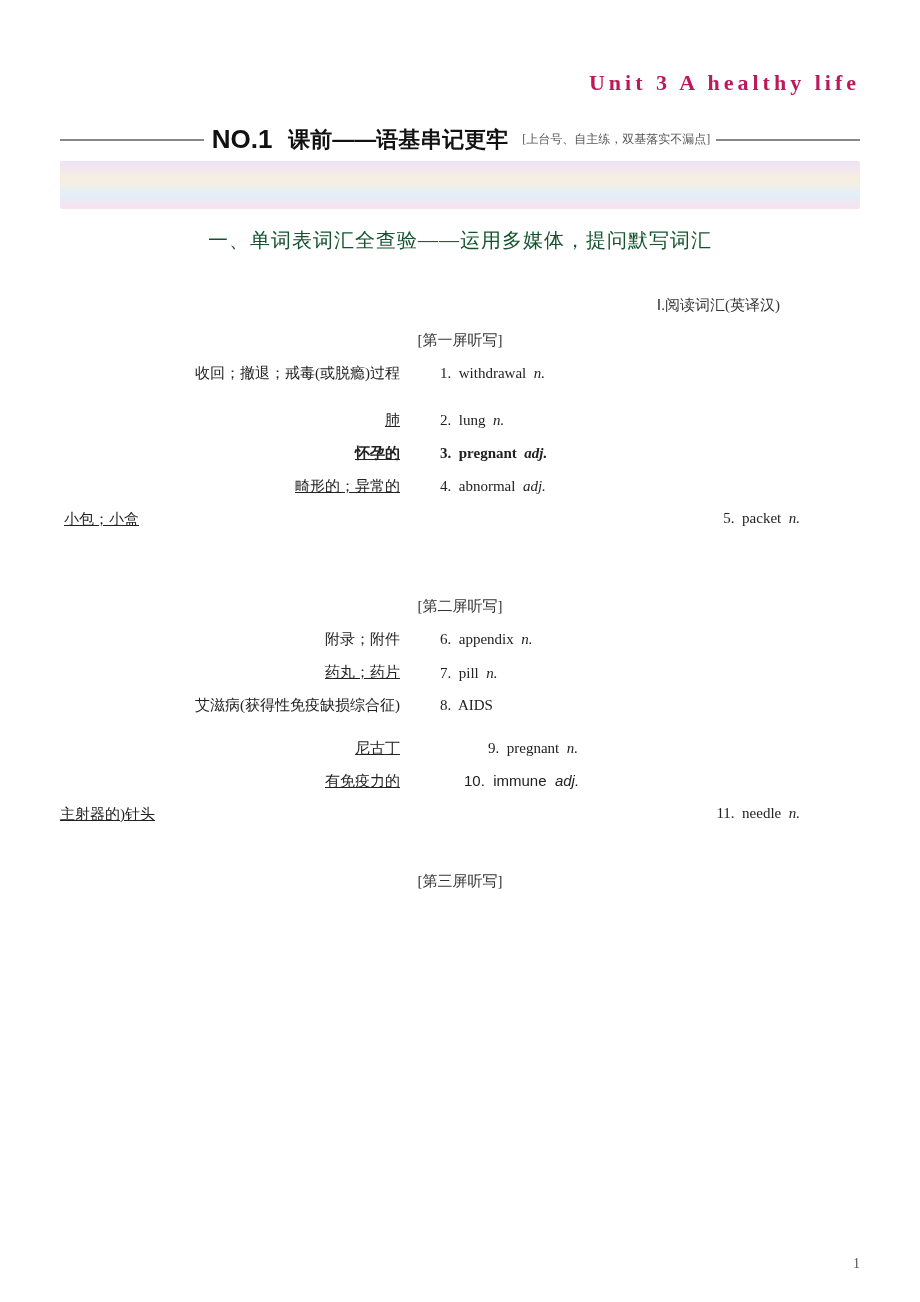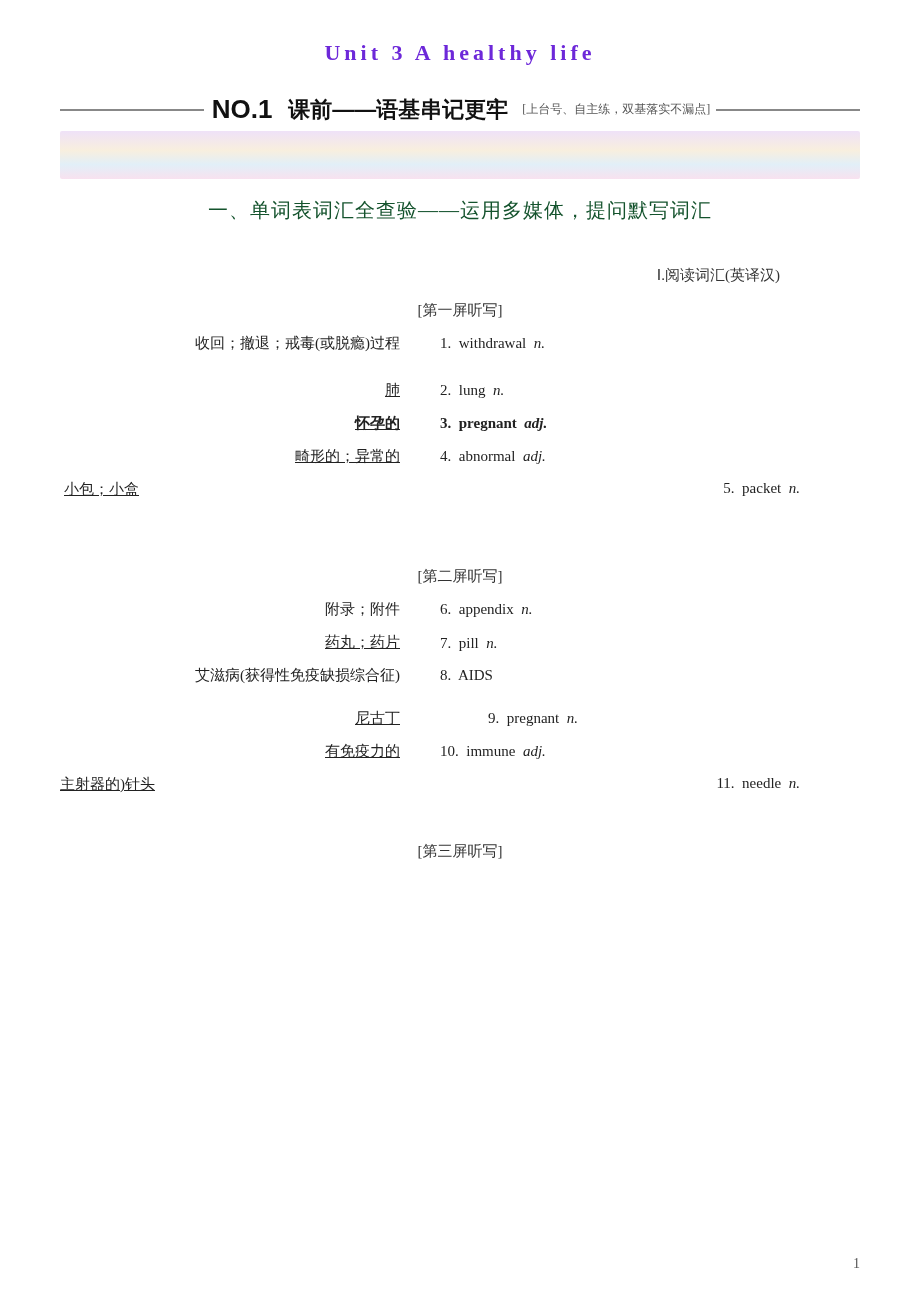--- a/index.html
+++ b/index.html
@@ -13,27 +13,28 @@
       font-family: "SimSun", "宋体", serif;
       font-size: 15px;
       color: #222;
       width: 920px;
       min-height: 1302px;
       padding: 40px 60px 40px 60px;
       position: relative;
     }
 
     .page-title {
-      text-align: center;
-      color: #6d28d9;
+      text-align: right;
+      color: #be185d;
       font-family: "Times New Roman", serif;
       font-size: 22px;
       font-weight: bold;
       letter-spacing: 4px;
       margin-bottom: 28px;
+      margin-top: 30px;
     }
 
     .section-header {
       display: flex;
       align-items: center;
       justify-content: center;
       margin-bottom: 0px;
       position: relative;
     }
 
@@ -208,21 +209,21 @@
     <div style="width:380px; text-align:right; padding-right:40px; font-size:15px; text-decoration:underline;">尼古丁</div>
     <div style="flex:1; font-size:15px; font-family:'Times New Roman',serif;">
       <span>9.</span>&nbsp;
       <span>pregnant</span>&nbsp;
       <em>n.</em>
     </div>
   </div>
 
   <div style="display:flex; align-items:baseline; margin-bottom:14px;">
     <div style="width:380px; text-align:right; padding-right:40px; font-size:15px; text-decoration:underline;">有免疫力的</div>
-    <div style="flex:1; font-size:15px; font-family:Liberation Serif, serif;">
+    <div style="flex:1; font-size:15px; font-family:Liberation Sans, sans-serif;margin-left:24px;">
       <span>10.</span>&nbsp;
       <span>immune</span>&nbsp;
       <em>adj.</em>
     </div>
   </div>
 
   <div style="display:flex; align-items:baseline; margin-bottom:14px; position:relative;">
     <div style="position:absolute; left:0; font-size:15px; text-decoration:underline;">主射器的)针头</div>
     <div style="margin-left:auto; font-size:15px; font-family:'Times New Roman',serif; padding-right:60px;">
       <span>11.</span>&nbsp;

